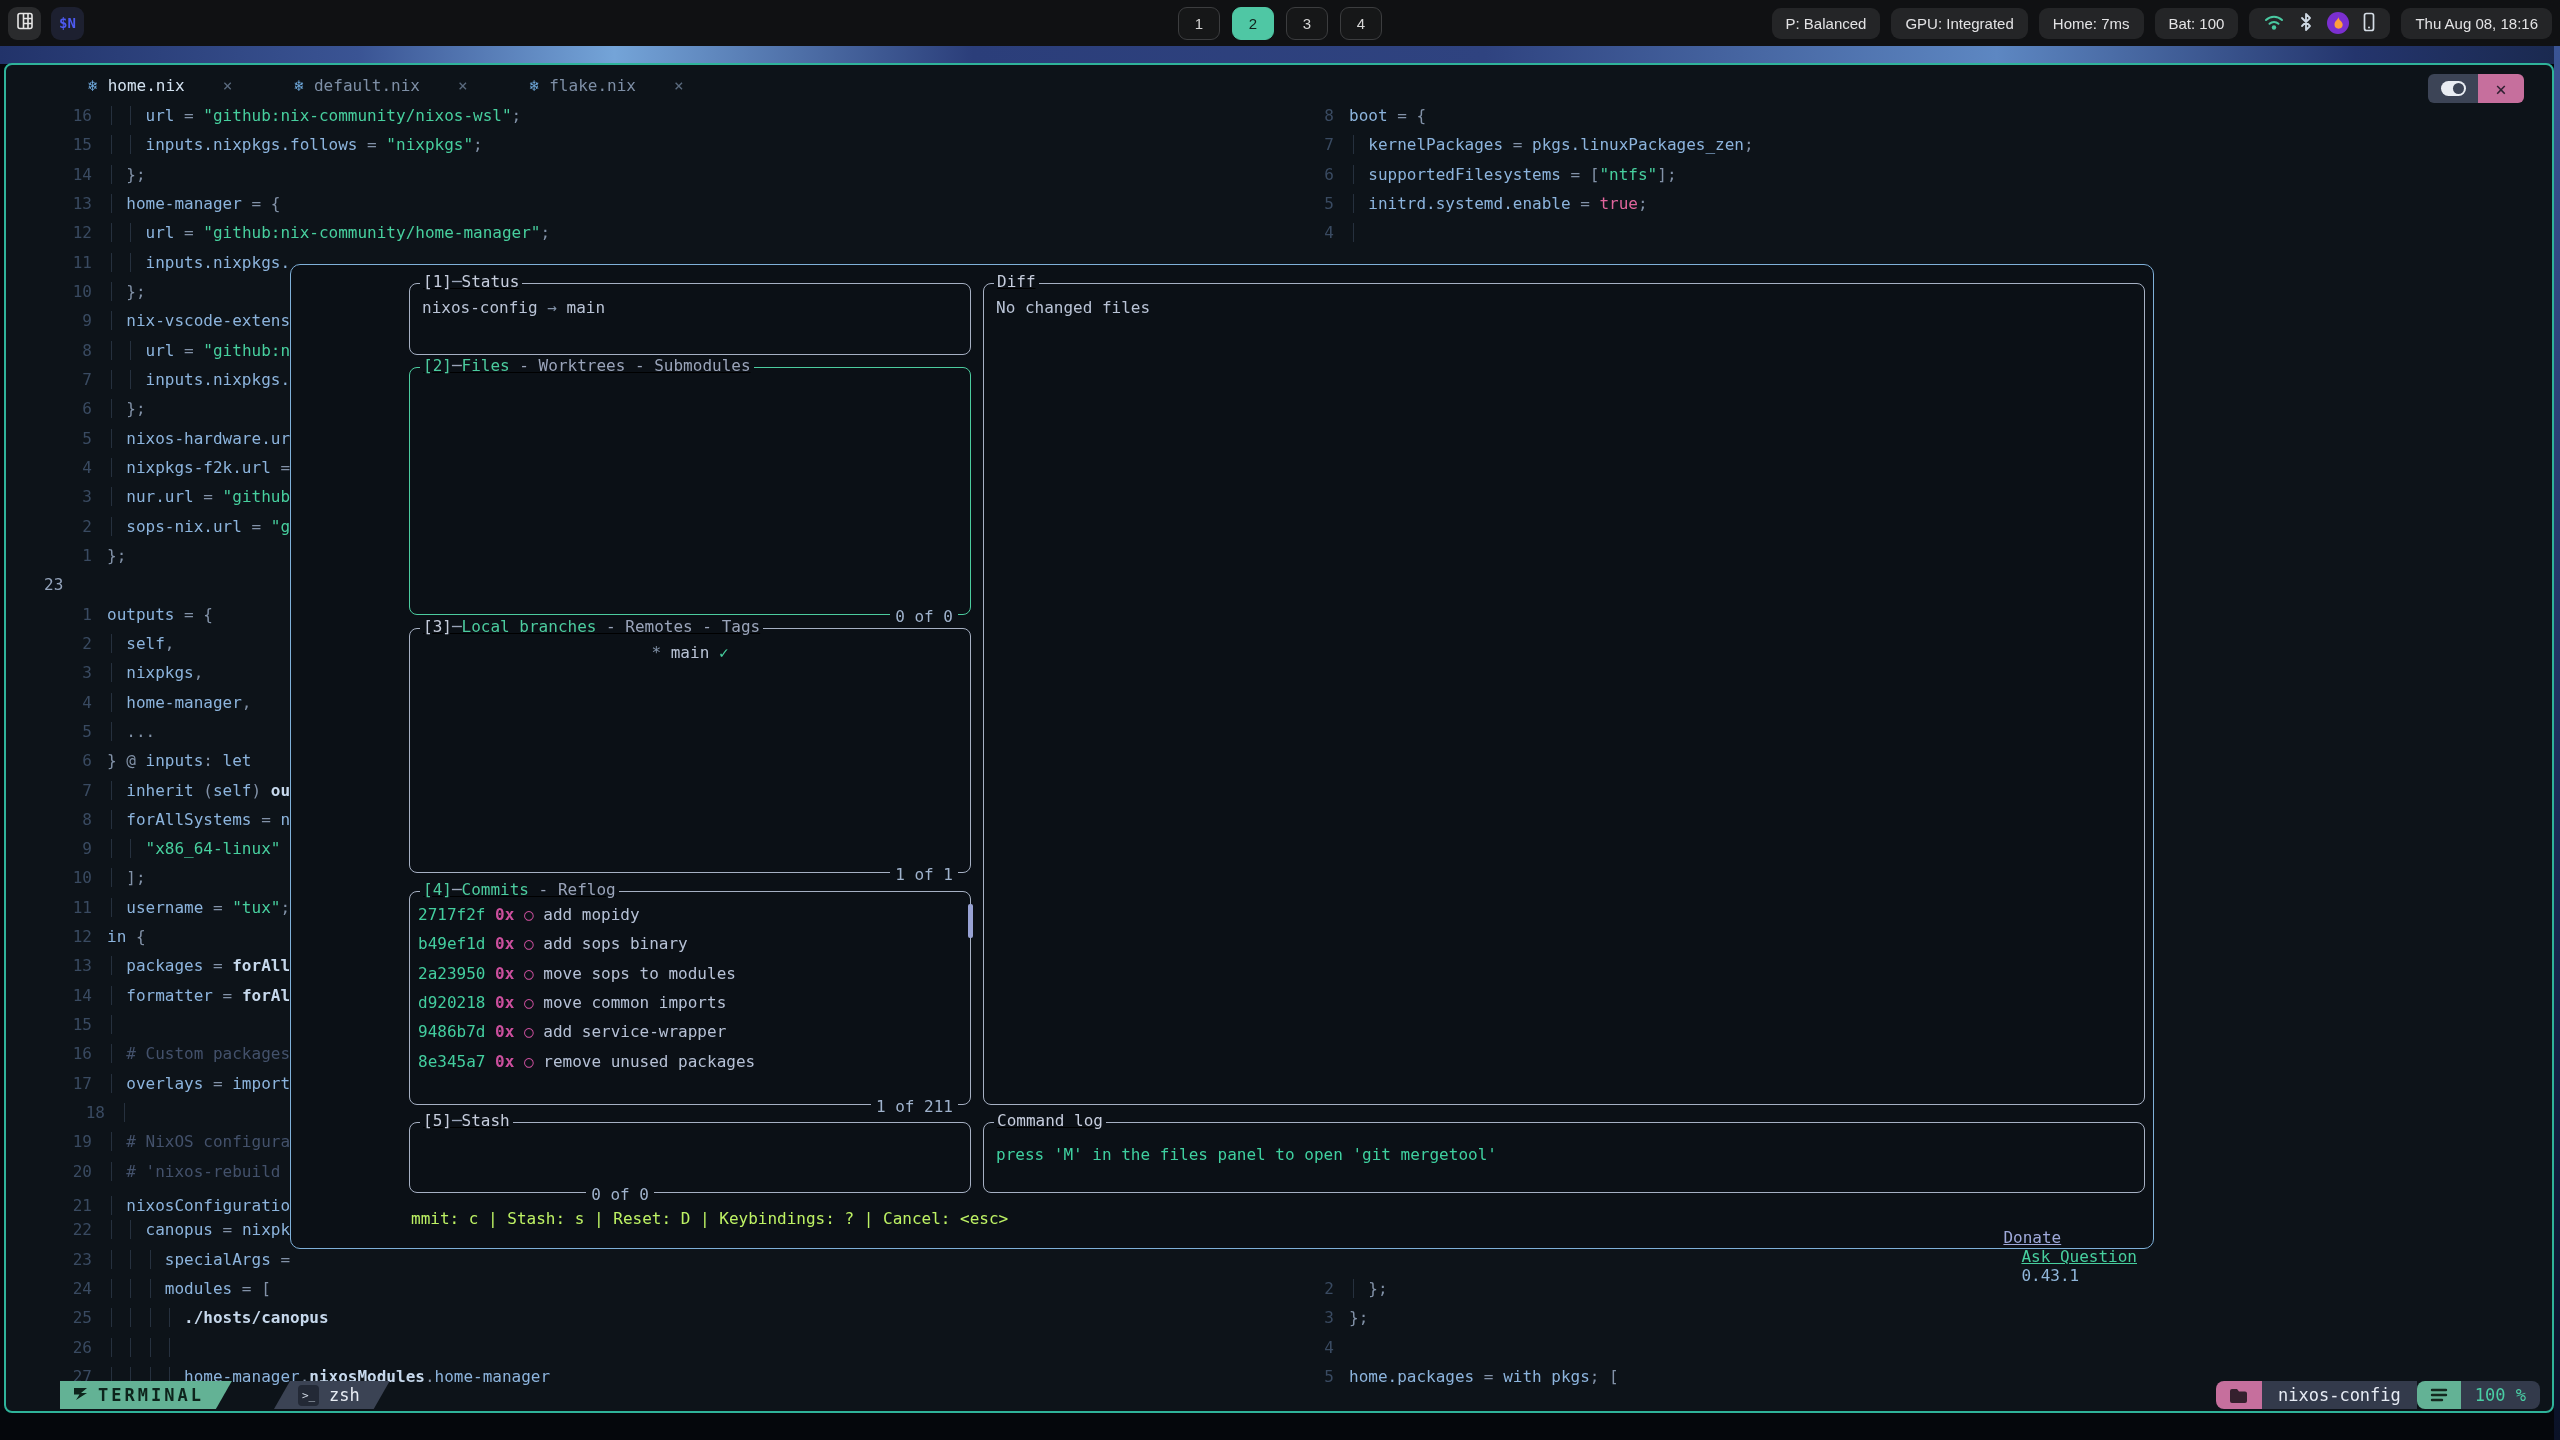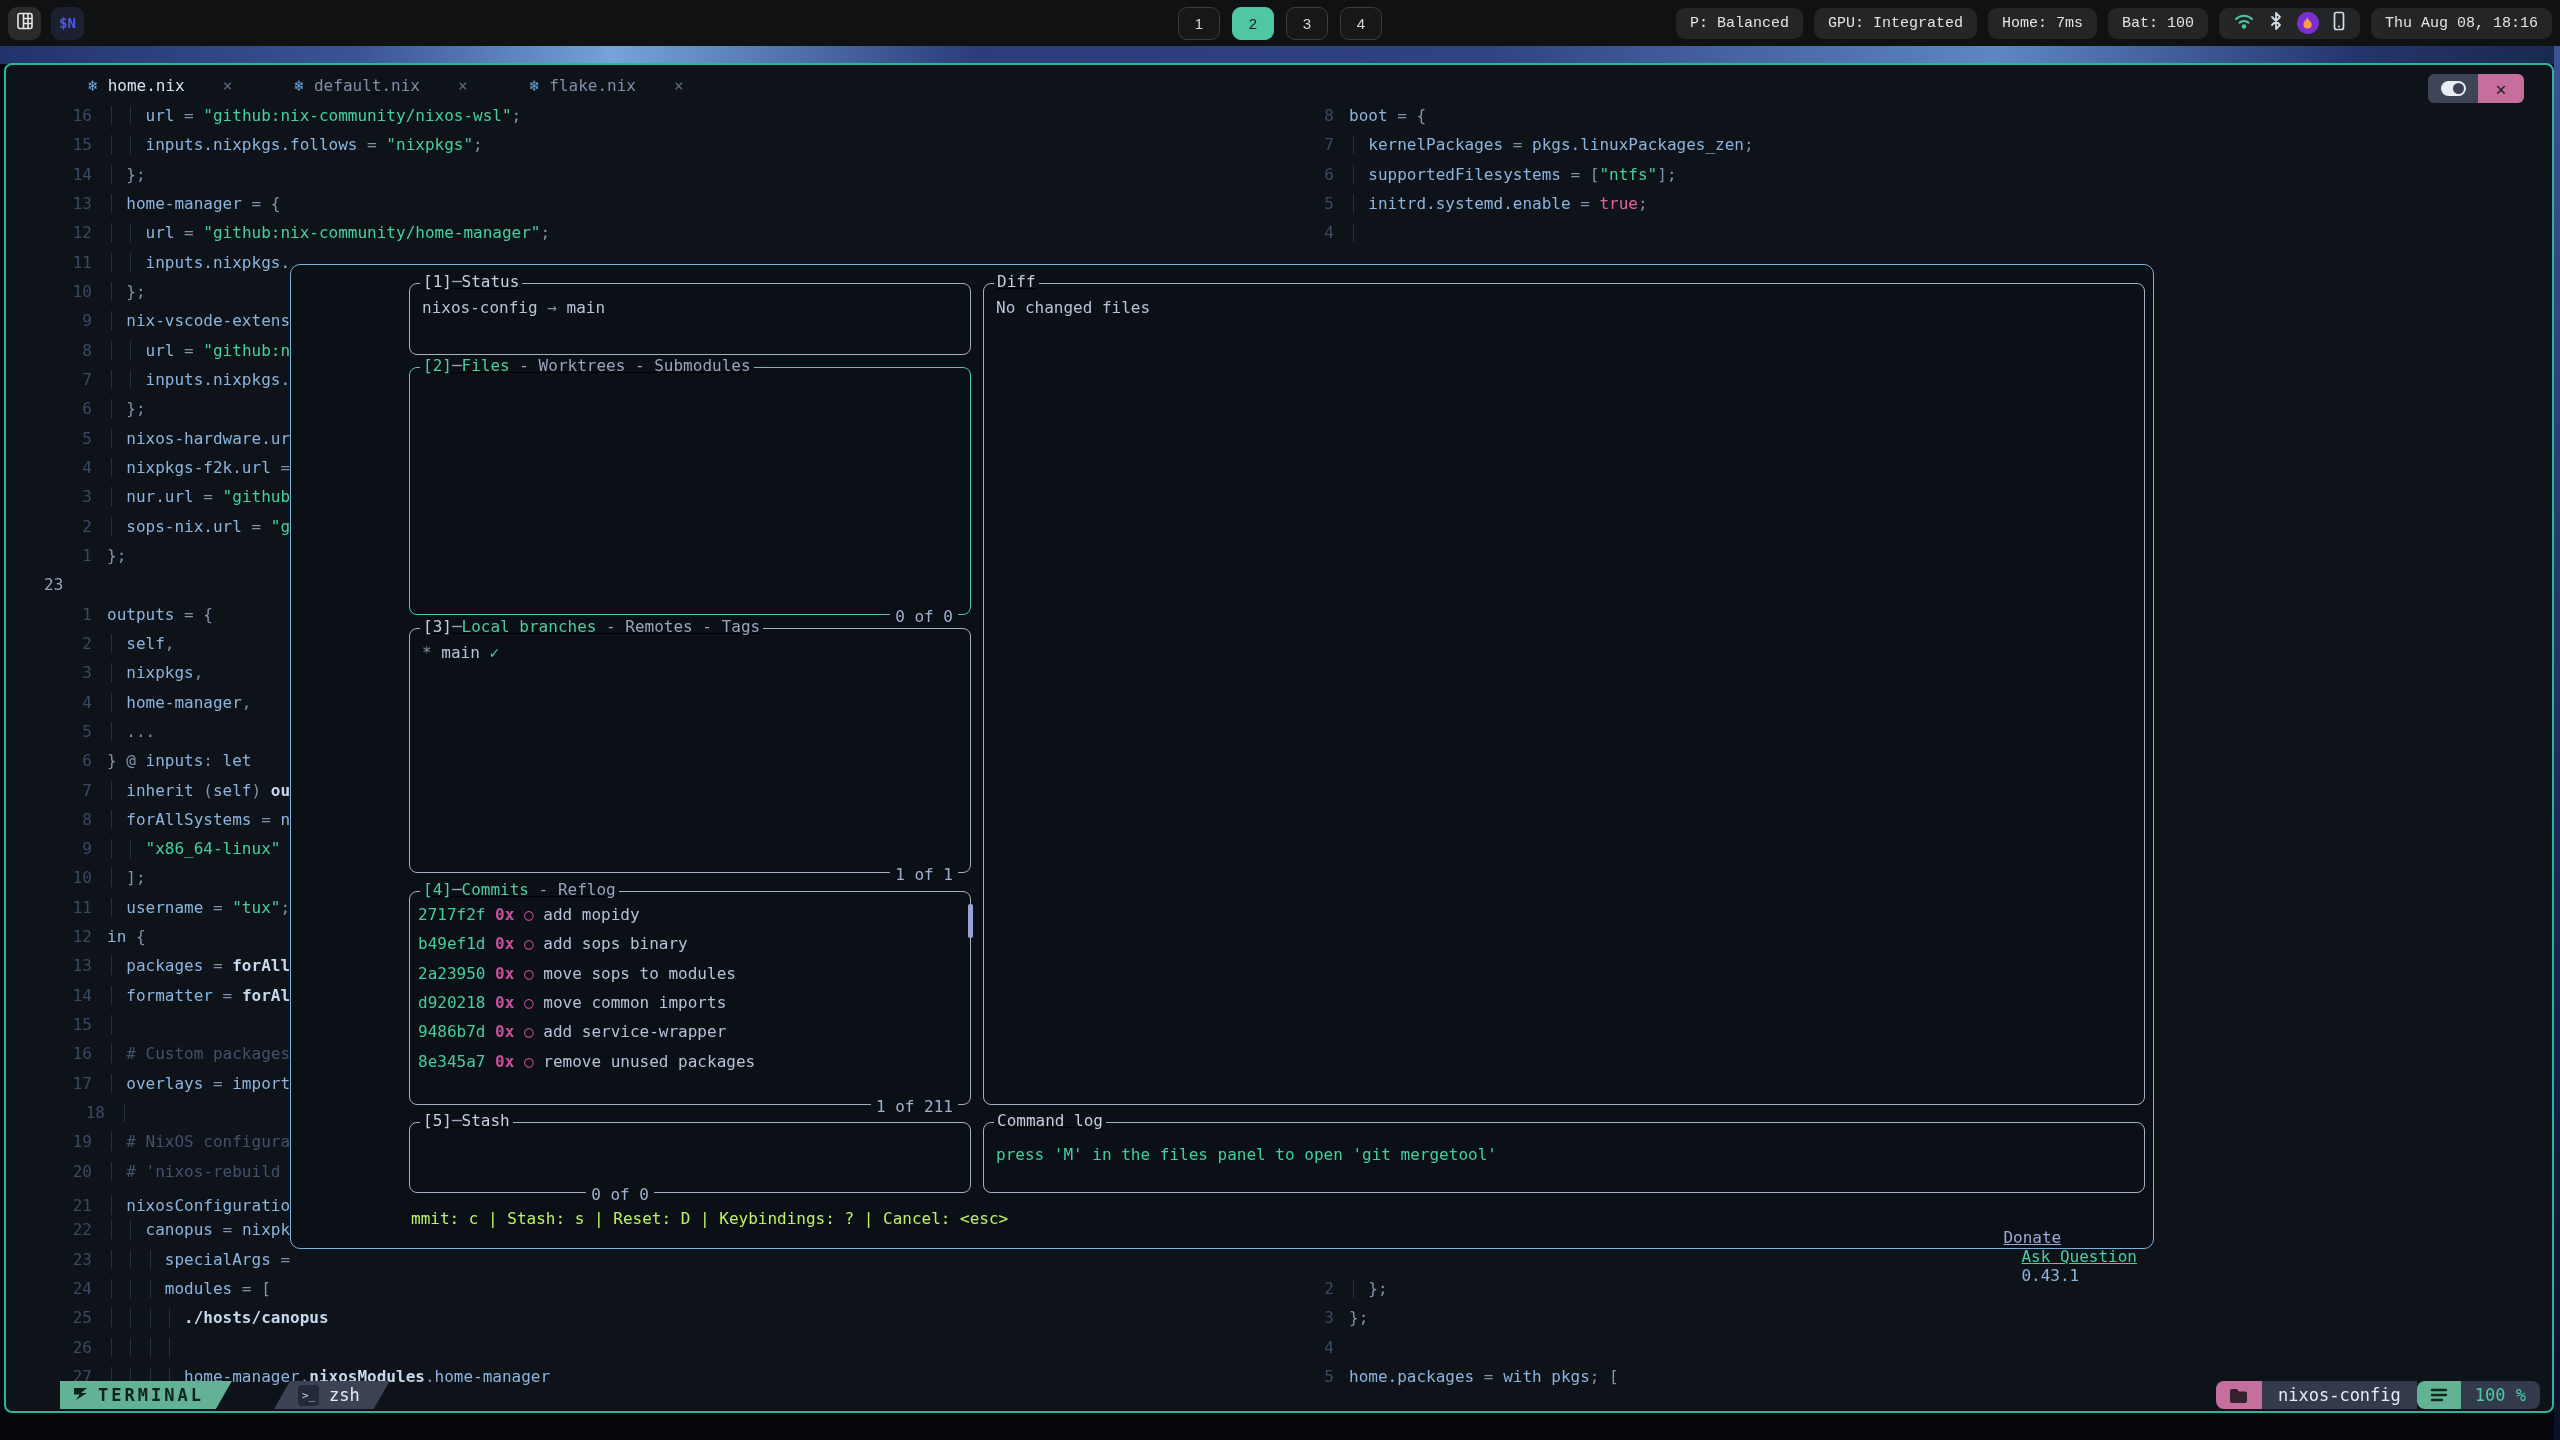--- a/index.html
+++ b/index.html
@@ -13,21 +13,21 @@
   .icon-btn{width:33px;height:33px;border-radius:9px;background:#2a2b2d;display:flex;
             align-items:center;justify-content:center;}
   .icon-btn.nixb{background:#1d2030;color:#4d5af0;font-family:"DejaVu Sans Mono",monospace;
             font-weight:bold;font-size:14px;}
   .ws-group{position:absolute;left:50%;transform:translateX(-50%);display:flex;gap:12px;}
   .ws{width:40px;height:31px;border:1px solid #3c3d3f;border-radius:9px;color:#d6d6d6;
       font-size:15px;display:flex;align-items:center;justify-content:center;background:#161718;}
   .ws.active{background:#4fc7a4;color:#10201a;border-color:#4fc7a4;}
   .tb-right{margin-left:auto;display:flex;gap:11px;align-items:center;}
   .pill{height:31px;background:#242527;border-radius:9px;padding:0 14px;color:#e3e3e5;
-        font-size:15px;display:flex;align-items:center;white-space:nowrap;font-family:Liberation Mono, monospace;}
+        font-size:15px;display:flex;align-items:center;white-space:nowrap;}
   .tray{gap:13px;}
   .flame-wrap{width:22px;height:22px;border-radius:50%;background:#7b2fd0;display:flex;
         align-items:center;justify-content:center;}
   
   .wall-top{position:absolute;left:0;top:46px;width:2560px;height:18px;
      background:linear-gradient(90deg,#22336a,#3a5494 14%,#74a4d8 24%,#2b3e7a 38%,#2f4380 58%,#5d87c2 78%,#24356d 92%,#1a294f);}
   .wall-right{position:absolute;right:0;top:46px;width:6px;height:1394px;
      background:linear-gradient(#3a5494,#1c2c58 55%,#0b1227);}
   
   .window{position:absolute;left:4px;top:63px;width:2550px;height:1350px;background:#0d1319;
@@ -261,21 +261,21 @@
     <div class="panel" style="left:118px;top:18px;width:562px;height:72px;">
       <div class="ptitle"><span class="lg">[1]</span><span class="dim">─</span><span class="lg">Status</span></div>
       <div class="pcontent"><span>nixos-config</span><span class="dim"> </span><span class="dim">→</span><span class="dim"> </span><span>main</span></div>
     </div>
 
     <div class="panel green" style="left:118px;top:102px;width:562px;height:248px;">
       <div class="ptitle"><span class="gg">[2]</span><span class="dim">─</span><span class="gg">Files</span><span class="dim"> - Worktrees - Submodules</span></div>
       <div class="pcount">0 of 0</div>
     </div>
 
-    <div class="panel" style="left:118px;top:363px;width:562px;height:245px;">
+    <div class="panel" style="left:118px;top:363px;width:562px;height:245px;text-align:center;">
       <div class="ptitle"><span class="lg">[3]</span><span class="dim">─</span><span class="gg">Local branches</span><span class="dim"> - Remotes - Tags</span></div>
       <div class="pcontent"><span class="dim">*</span><span> </span><span>main</span><span> </span><span class="check">✓</span></div>
       <div class="pcount">1 of 1</div>
     </div>
 
     <div class="panel" style="left:118px;top:626px;width:562px;height:214px;text-align:right;">
       <div class="ptitle"><span class="gg">[4]</span><span class="dim">─</span><span class="gg">Commits</span><span class="dim"> - Reflog</span></div>
       <div class="commits-host" id="commit-list">
           <div class="commit-row"><span class="h">2717f2f</span><span class="a"> 0x</span><span class="o"> ○</span><span class="m"> add mopidy</span></div>
           <div class="commit-row"><span class="h">b49ef1d</span><span class="a"> 0x</span><span class="o"> ○</span><span class="m"> add sops binary</span></div>

